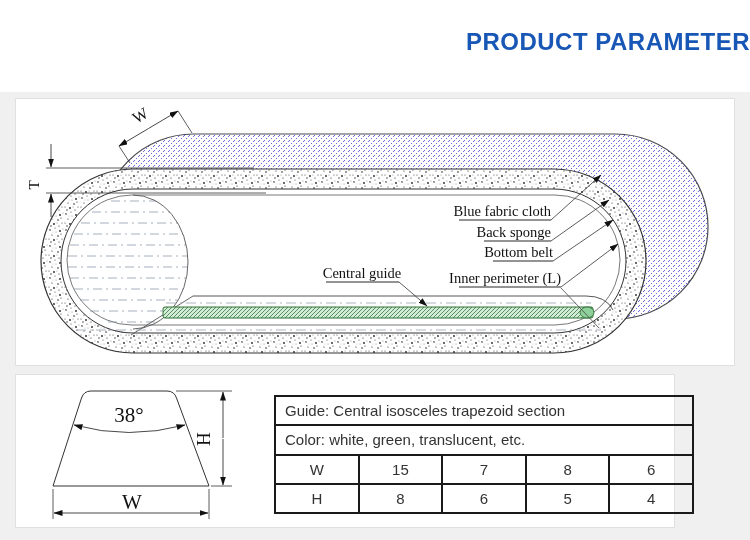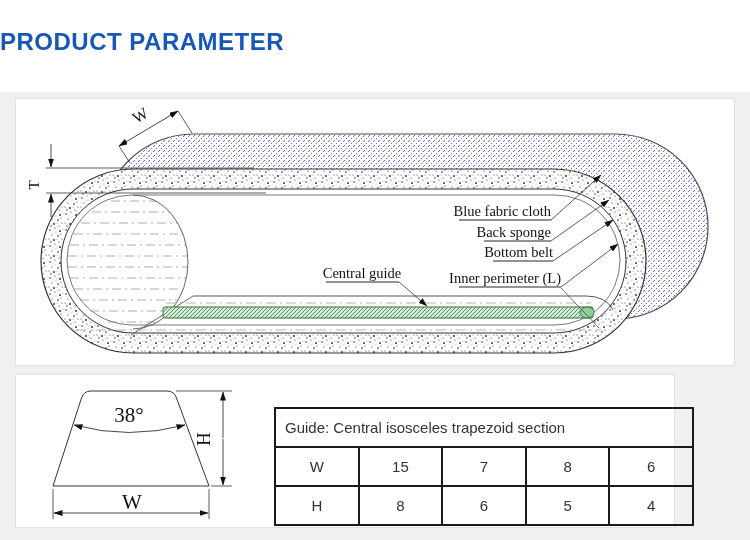--- a/index.html
+++ b/index.html
@@ -1,28 +1,28 @@
 <!DOCTYPE html>
 <html><head>
 <meta charset="utf-8">
 <style>
   * { margin:0; padding:0; box-sizing:border-box; }
   html,body { width:750px; height:540px; }
   body { font-family:"Liberation Sans", sans-serif; background:#ffffff; position:relative; overflow:hidden; }
   .page { position:absolute; inset:0; width:750px; height:540px; background:#fff; }
-  .page-title { position:absolute; top:28px; left:0; width:750px; text-align:left;
+  .page-title { position:absolute; top:28px; left:0; width:750px; text-align:right;
     font-size:24px; font-weight:bold; letter-spacing:0.5px; color:#1857b5;
     font-family:"Liberation Sans", sans-serif; }
   .gray-wrap { position:absolute; left:0; top:92px; width:750px; height:448px; background:#f0f0f0; }
   .panel { position:absolute; background:#ffffff; border:1px solid #e0e0e0; }
   .panel-top { left:15px; top:6px; width:720px; height:268px; }
   .panel-bottom { left:15px; top:282px; width:660px; height:154px; }
   .panel svg { position:absolute; left:0; top:0; }
   
-  .spec-table { position:absolute; left:258px; top:32px; width:420px; height:119px;
+  .spec-table { position:absolute; left:258px; top:20px; width:420px; height:119px;
     border-collapse:collapse; table-layout:fixed; }
   .spec-table td { border:2px solid #1a1a1a; font-size:15px; color:#333;
     height:29px; text-align:center; vertical-align:middle; font-family:"Liberation Sans", sans-serif; }
   .spec-table td.lefttext { text-align:left; padding-left:9px; }
   text { font-family:"Liberation Serif", serif; fill:#111; }
 </style>
 </head>
 <body>
 
 <div class="page">
@@ -174,20 +174,23 @@
           <text font-size="21" x="116" y="134" text-anchor="middle">W</text>
         </g>
       </svg>
 
       <table class="spec-table">
         <tbody>
             <tr>
           <td colspan="5" class="lefttext">Guide: Central isosceles trapezoid section</td>
         </tr>
         <tr>
+          <td colspan="5" class="lefttext">Color: white, green, translucent, etc.</td>
+        </tr>
+        <tr>
           <td>W</td>
           <td>15</td>
           <td>7</td>
           <td>8</td>
           <td>6</td>
         </tr>
         <tr>
           <td>H</td>
           <td>8</td>
           <td>6</td>

